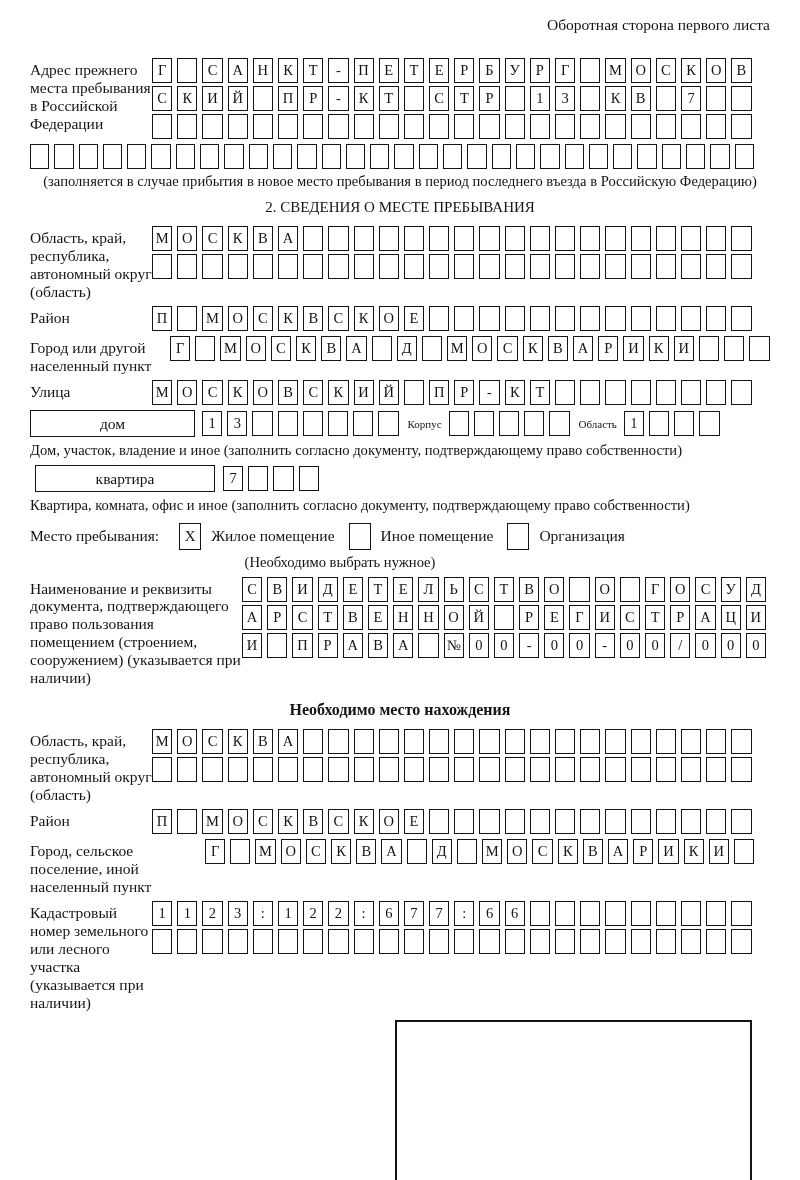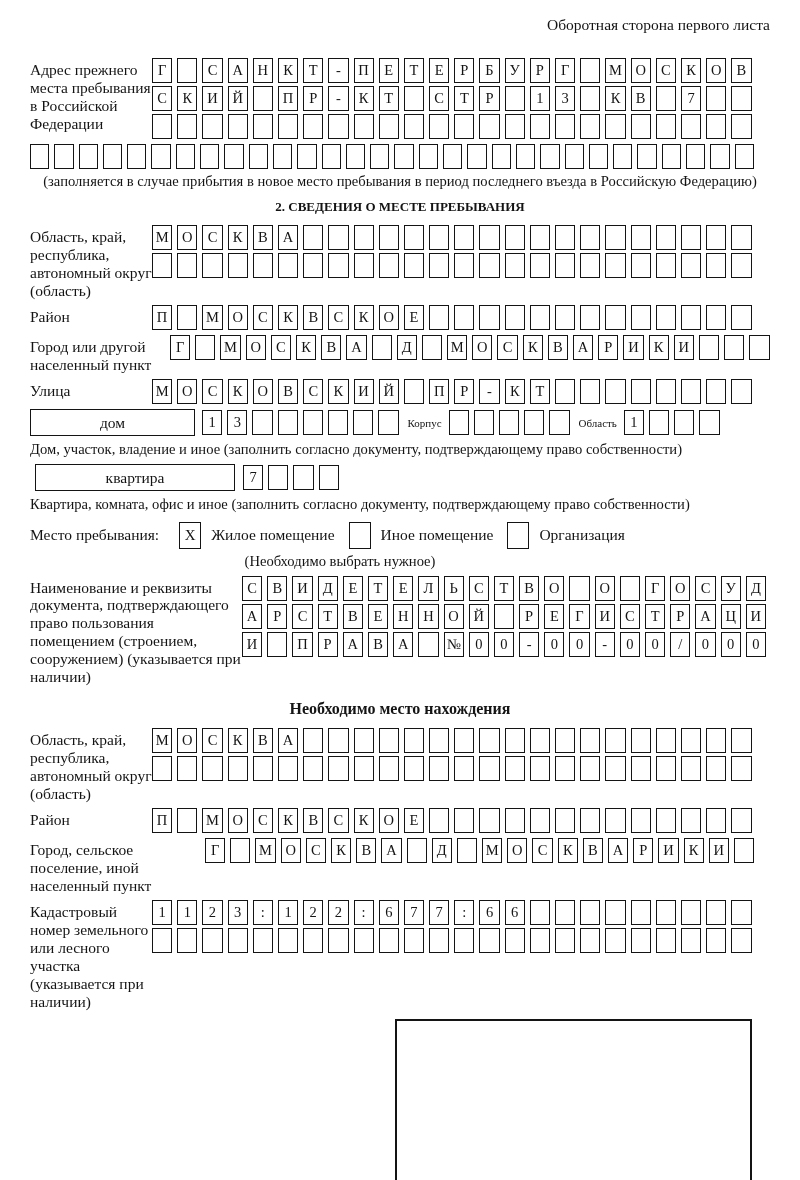--- a/index.html
+++ b/index.html
@@ -37,43 +37,43 @@
     justify-content: center;
     font-size: 14.5px;
     background: #fff;
   }
   .brow.full { gap: 5px; margin-bottom: 3px; }
   .brow.full .cbox { width: 19.3px; }
   .note { font-size: 14.6px; line-height: 1.25; }
   .center { text-align: center; }
   .section-title {
     text-align: center;
-    font-weight: bold;
-    font-size: 13px;
+    font-weight: normal;
+    font-size: 15px;
     margin: 9px 0 10px 0;
   }
   .sub-title {
     text-align: center;
     font-weight: bold;
     font-size: 16px;
     margin: 14px 0 10px 0;
   }
   .inline-row { display: flex; align-items: center; margin-bottom: 4px; }
   .widebox {
     flex: none;
     border: 1.6px solid #141414;
     height: 27px;
     display: inline-flex;
     align-items: center;
     justify-content: center;
     font-size: 15.5px;
     background: #fff;
   }
   .housebox { width: 165px; margin-right: 7px; }
-  .aptbox { width: 200px; margin-left: 5px; margin-right: 8px; }
+  .aptbox { width: 180px; margin-left: 5px; margin-right: 8px; }
   .sep-label { font-size: 11px; margin: 0 7px 0 9px; flex: none; }
   .stay-label { font-size: 15.5px; margin-right: 20px; flex: none; }
   .checkbox {
     flex: none;
     width: 22px;
     height: 27px;
     border: 1.6px solid #141414;
     display: inline-flex;
     align-items: center;
     justify-content: center;

